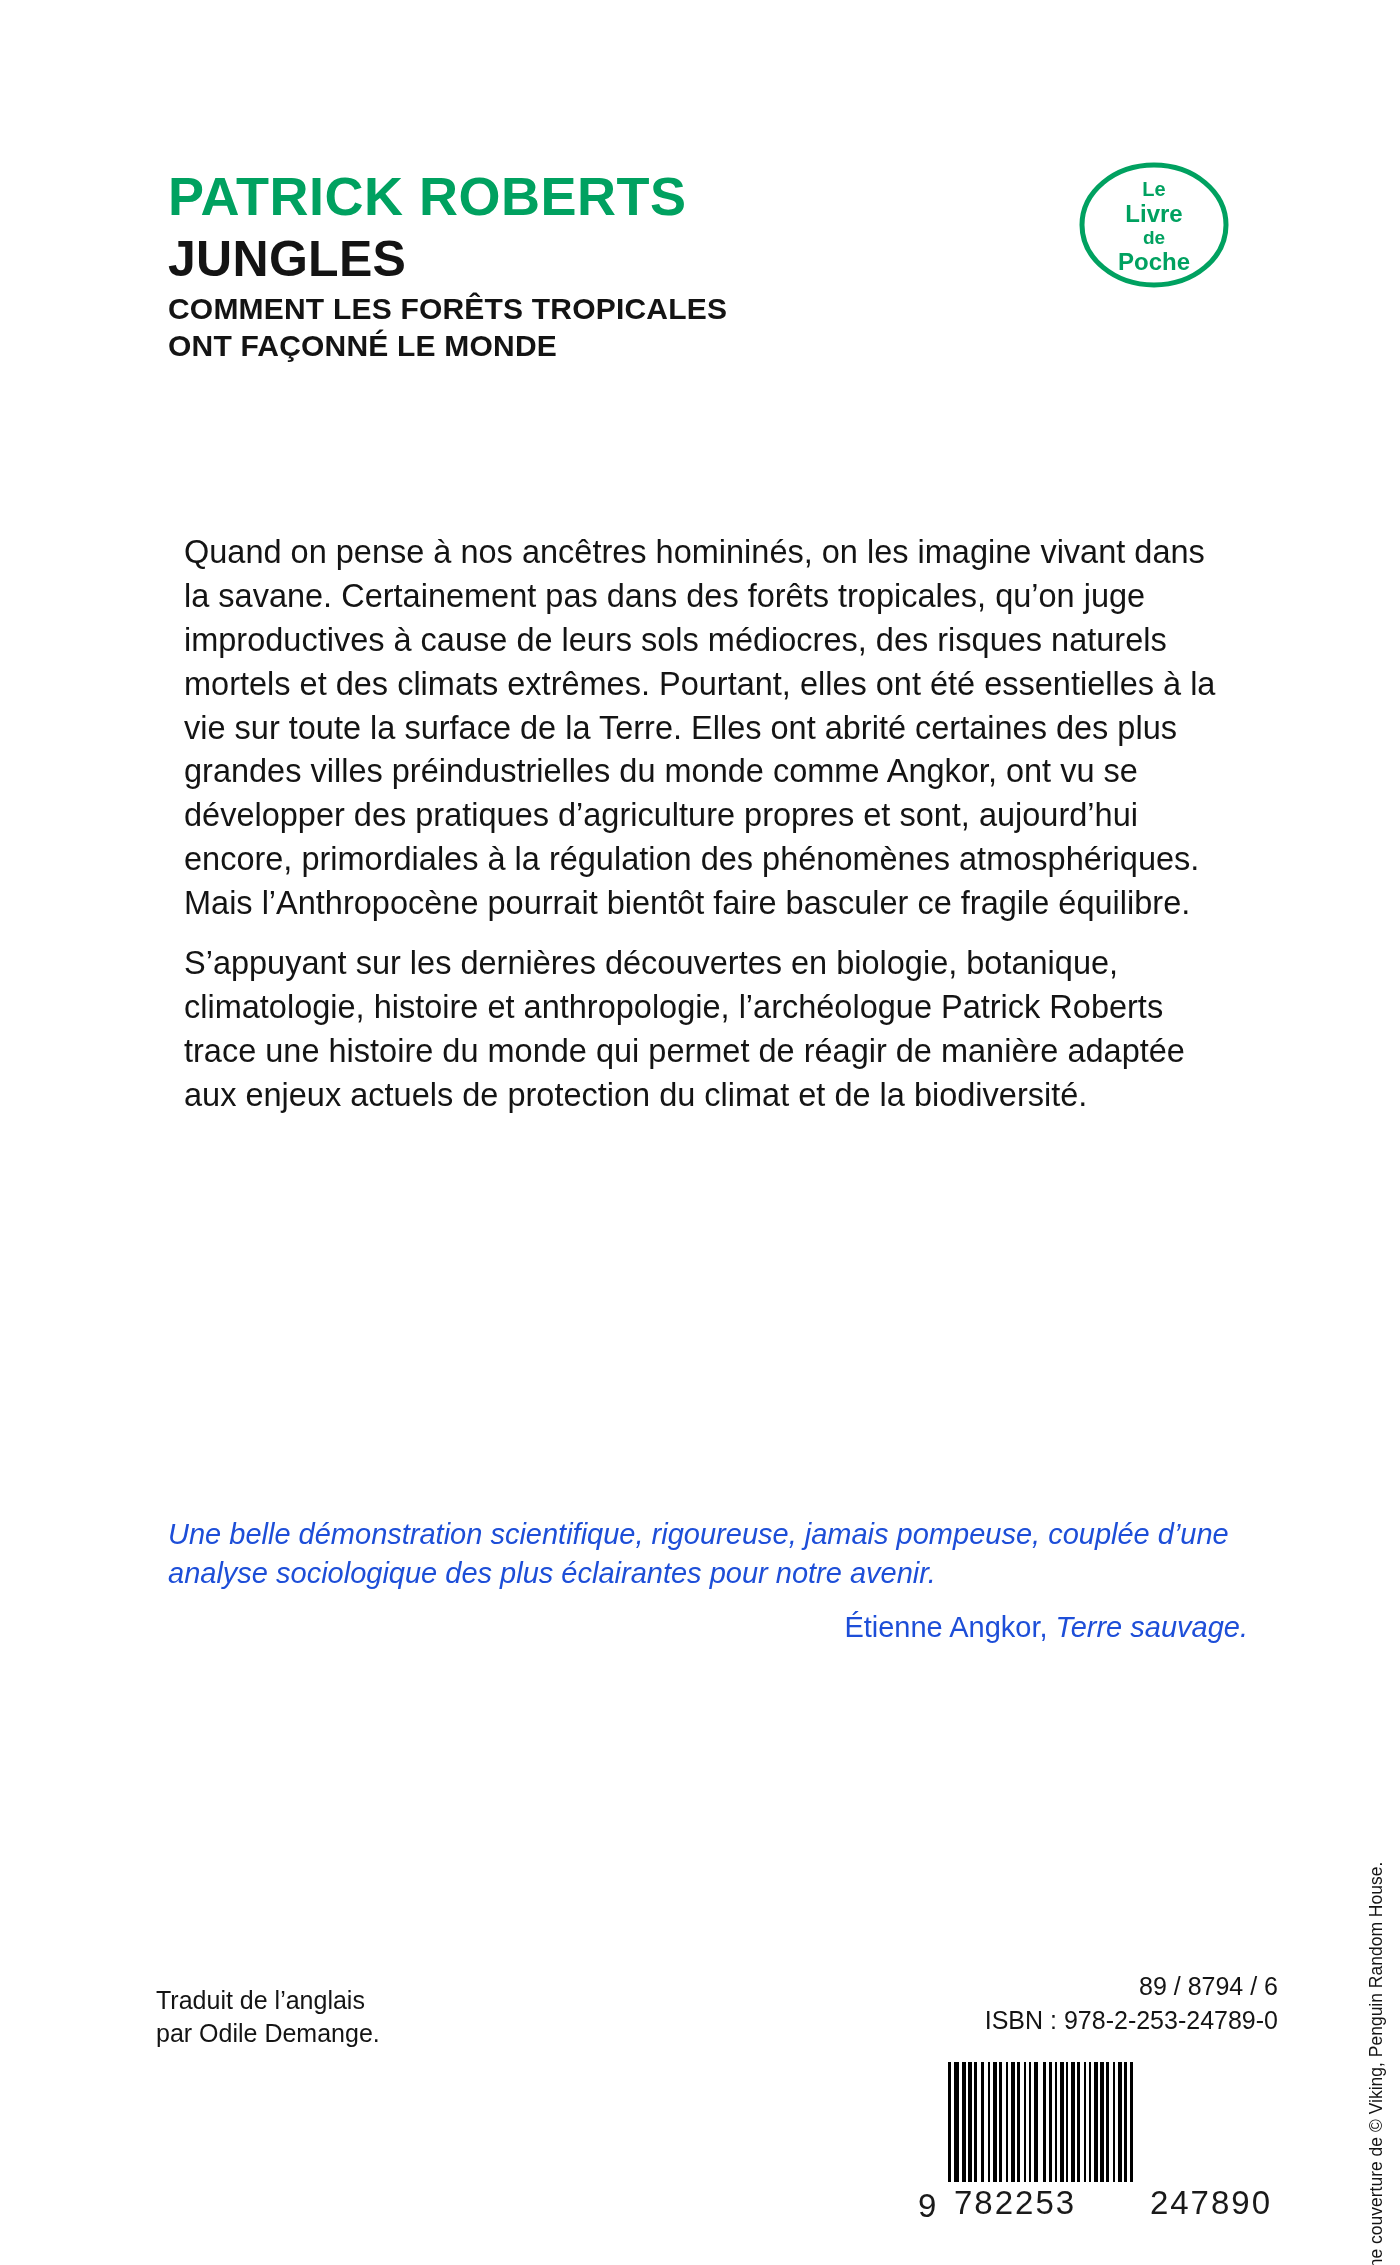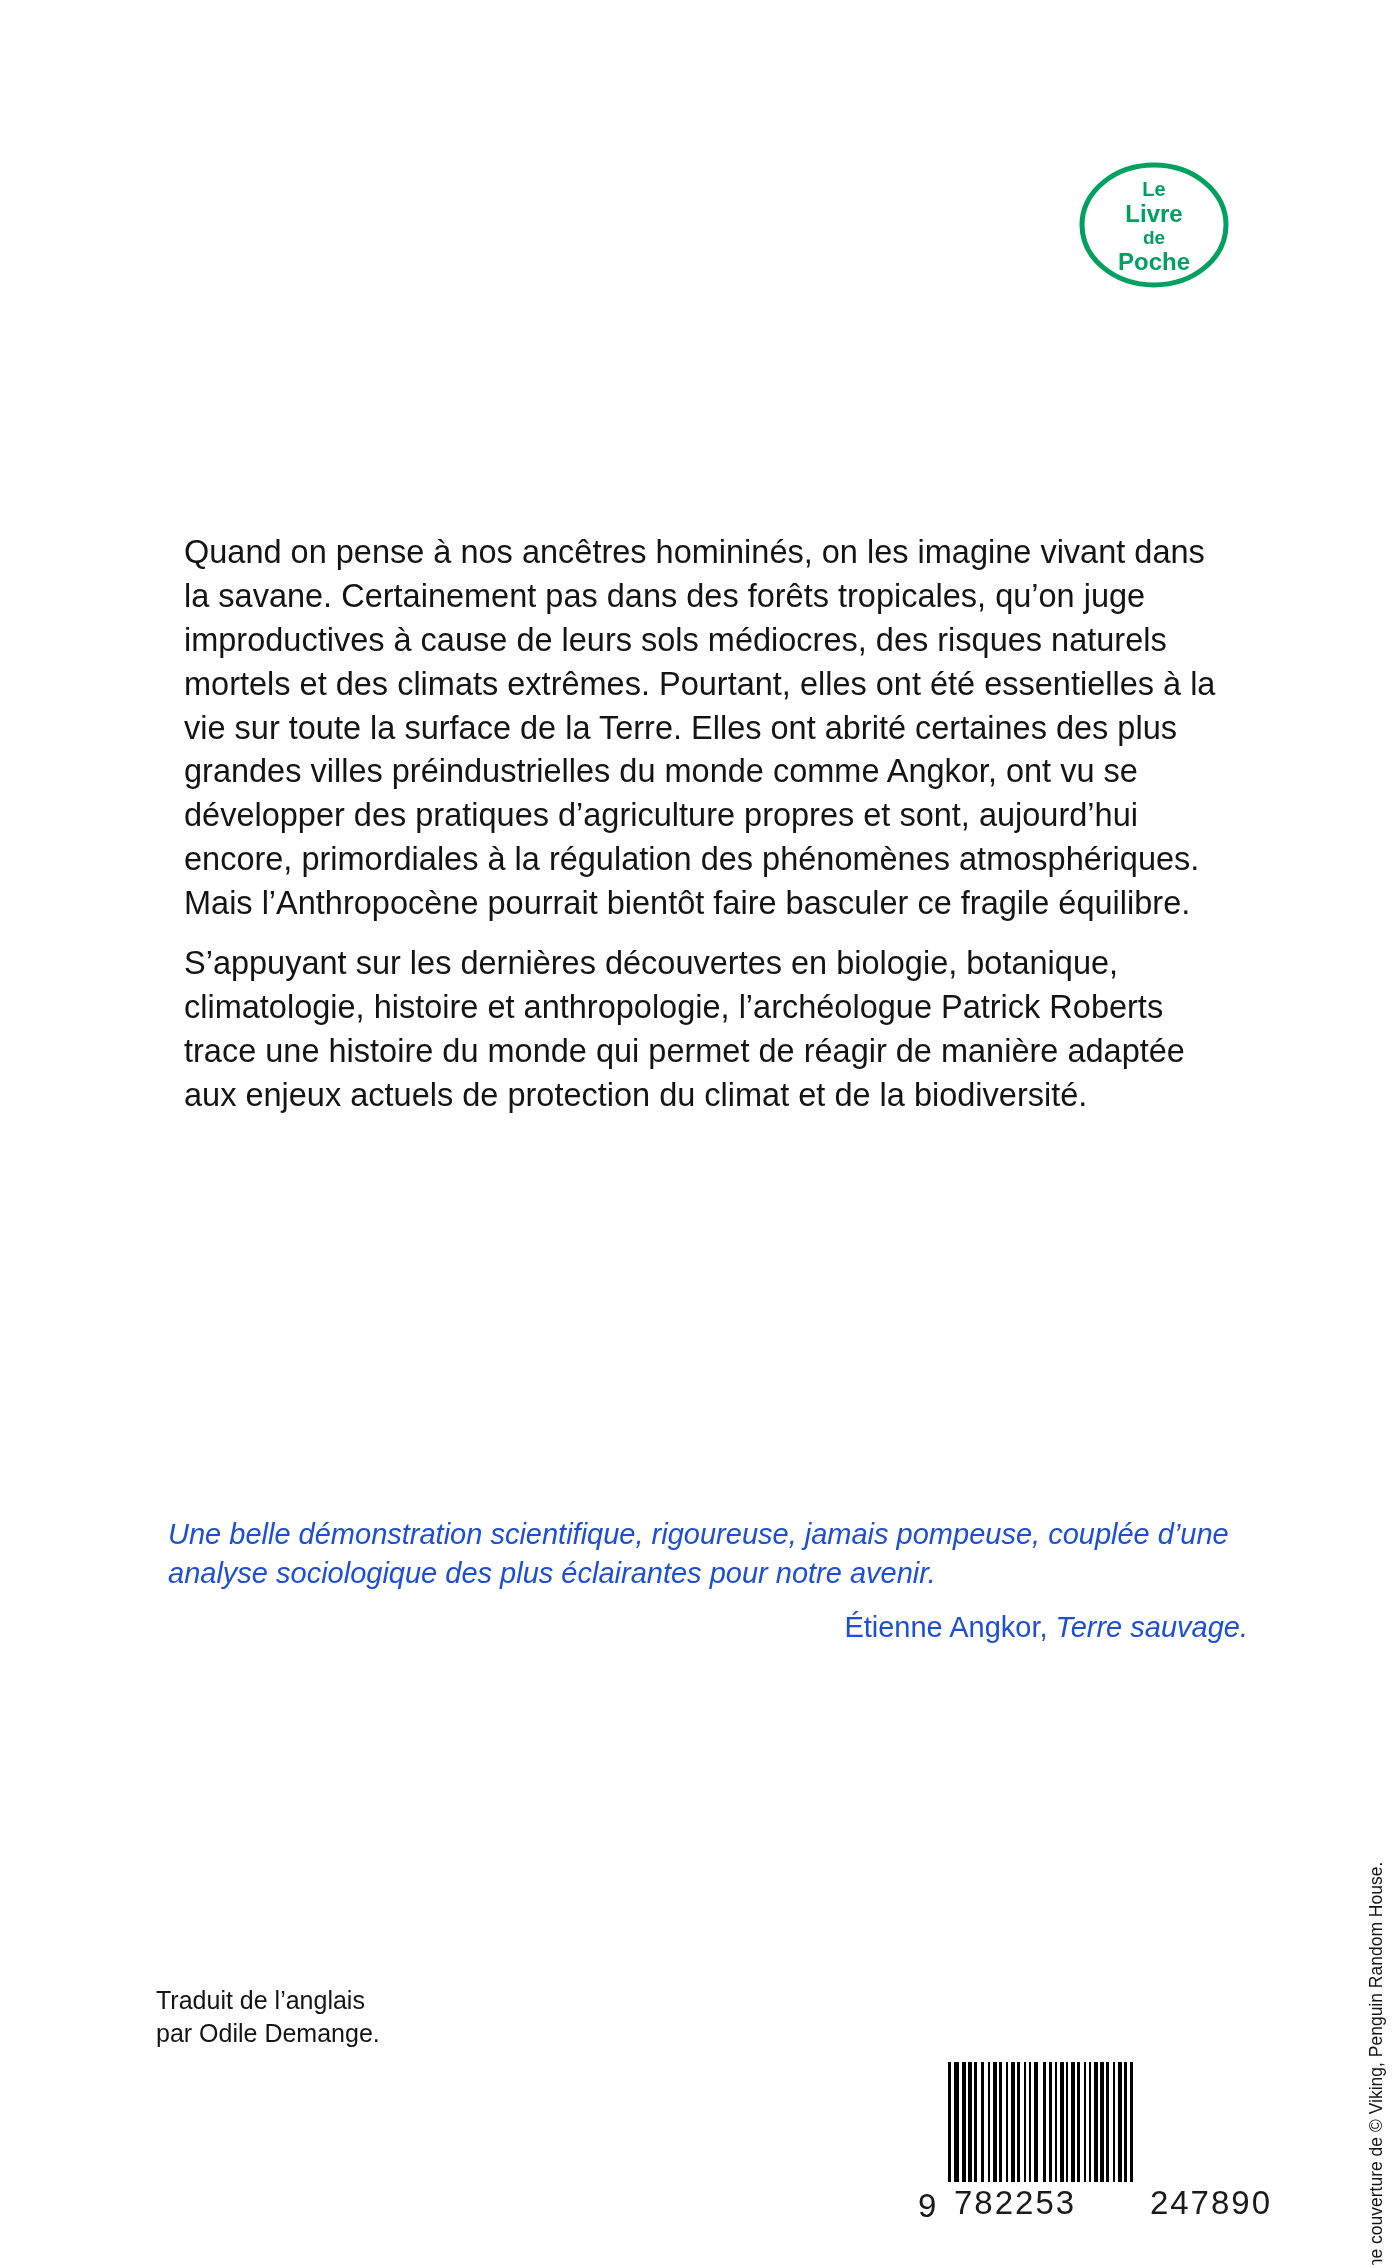--- a/index.html
+++ b/index.html
@@ -163,20 +163,28 @@
     left: -30px;
     bottom: 2px;
     font-size: 33px;
   }
 </style>
 </head>
 <body>
 
 <div class="page">
 
+  <div class="header">
+    <h1 class="author">PATRICK ROBERTS</h1>
+    <h2 class="title">JUNGLES</h2>
+    <h3 class="subtitle">
+      <span>COMMENT LES FORÊTS TROPICALES</span><br>
+      <span>ONT FAÇONNÉ LE MONDE</span>
+    </h3>
+  </div>
 
   <div class="logo">
     <svg width="152" height="130" viewBox="0 0 152 130" xmlns="http://www.w3.org/2000/svg">
       <ellipse cx="76" cy="65" rx="72" ry="60" fill="none" stroke="#00a160" stroke-width="5"></ellipse>
       <text x="76" y="36" text-anchor="middle" font-family="Liberation Sans, sans-serif" font-size="20" font-weight="bold" fill="#00a160">Le</text>
       <text x="76" y="62" text-anchor="middle" font-family="Liberation Sans, sans-serif" font-size="24" font-weight="bold" fill="#00a160">Livre</text>
       <text x="76" y="84" text-anchor="middle" font-family="Liberation Sans, sans-serif" font-size="19" font-weight="bold" fill="#00a160">de</text>
       <text x="76" y="110" text-anchor="middle" font-family="Liberation Sans, sans-serif" font-size="24" font-weight="bold" fill="#00a160">Poche</text>
     </svg>
   </div>
@@ -196,20 +204,24 @@
   <div class="side-credit">
     <div>Couverture : Studio LGF. © D’après une couverture de © Viking, Penguin Random House.</div>
     <div class="line2">Motif : © Getty.</div>
   </div>
 
   <div class="translator">
     <p>Traduit de l’anglais</p>
     <p>par Odile Demange.</p>
   </div>
 
+  <div class="codes">
+    <p>89 / 8794 / 6</p>
+    <p>ISBN : 978-2-253-24789-0</p>
+  </div>
 
   <div class="barcode">
     <div class="bars" id="bars">
         <i style="width: 3px;"></i>
         <i style="width: 3px; background: transparent;"></i>
         <i style="width: 3px;"></i>
         <i style="width: 2px;"></i>
         <i style="width: 3px; background: transparent;"></i>
         <i style="width: 4px;"></i>
         <i style="width: 2px; background: transparent;"></i>

